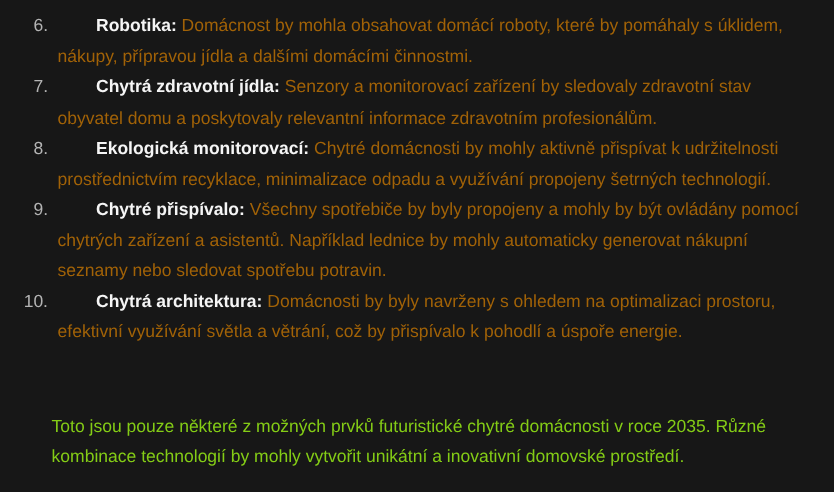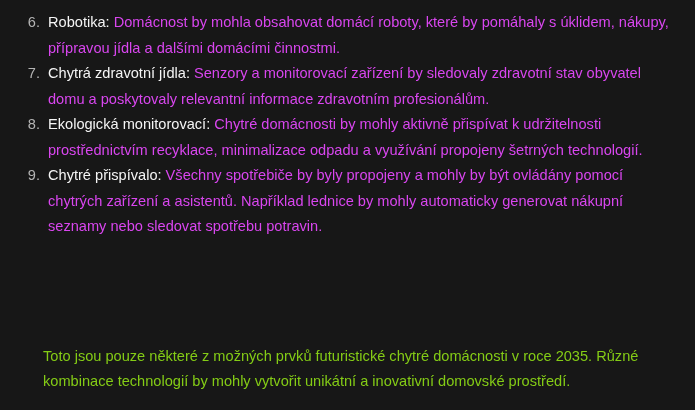--- a/index.html
+++ b/index.html
@@ -35,25 +35,26 @@
     }
     .num {
       position: absolute;
       left: 0;
       width: 40px;
       text-align: right;
       color: #b4b4b4;
       top: 0;
     }
     .title {
-      font-weight: normal;
+      font-weight: bold;
       color: #f5f5f5;
+      margin-left: 32px;
     }
     .body-text {
-      color: #d946ef;
+      color: #a16207;
     }
     .closing {
       position: absolute;
       left: 43px;
       top: 329px;
       width: 620px;
       line-height: 25.5px;
       color: #84cc16;
     }
     .partial-line {
@@ -75,15 +76,19 @@
       <span class="title">Chytrá zdravotní jídla:</span><span class="body-text"> Senzory a monitorovací zařízení by sledovaly zdravotní stav obyvatel domu a poskytovaly relevantní informace zdravotním profesionálům.</span>
     </li>
     <li class="item">
       <span class="num">8.</span>
       <span class="title">Ekologická monitorovací:</span><span class="body-text"> Chytré domácnosti by mohly aktivně přispívat k udržitelnosti prostřednictvím recyklace, minimalizace odpadu a využívání propojeny šetrných technologií.</span>
     </li>
     <li class="item">
       <span class="num">9.</span>
       <span class="title">Chytré přispívalo:</span><span class="body-text"> Všechny spotřebiče by byly propojeny a mohly by být ovládány pomocí chytrých zařízení a asistentů. Například lednice by mohly automaticky generovat nákupní seznamy nebo sledovat spotřebu potravin.</span>
     </li>
+    <li class="item">
+      <span class="num">10.</span>
+      <span class="title">Chytrá architektura:</span><span class="body-text"> Domácnosti by byly navrženy s ohledem na optimalizaci prostoru, efektivní využívání světla a větrání, což by přispívalo k pohodlí a úspoře energie.</span>
+    </li>
   </ol>
   <p class="closing">Toto jsou pouze některé z možných prvků futuristické chytré domácnosti v roce 2035. Různé kombinace technologií by mohly vytvořit unikátní a inovativní domovské prostředí.</p>
 </div>
 
 </body></html>

